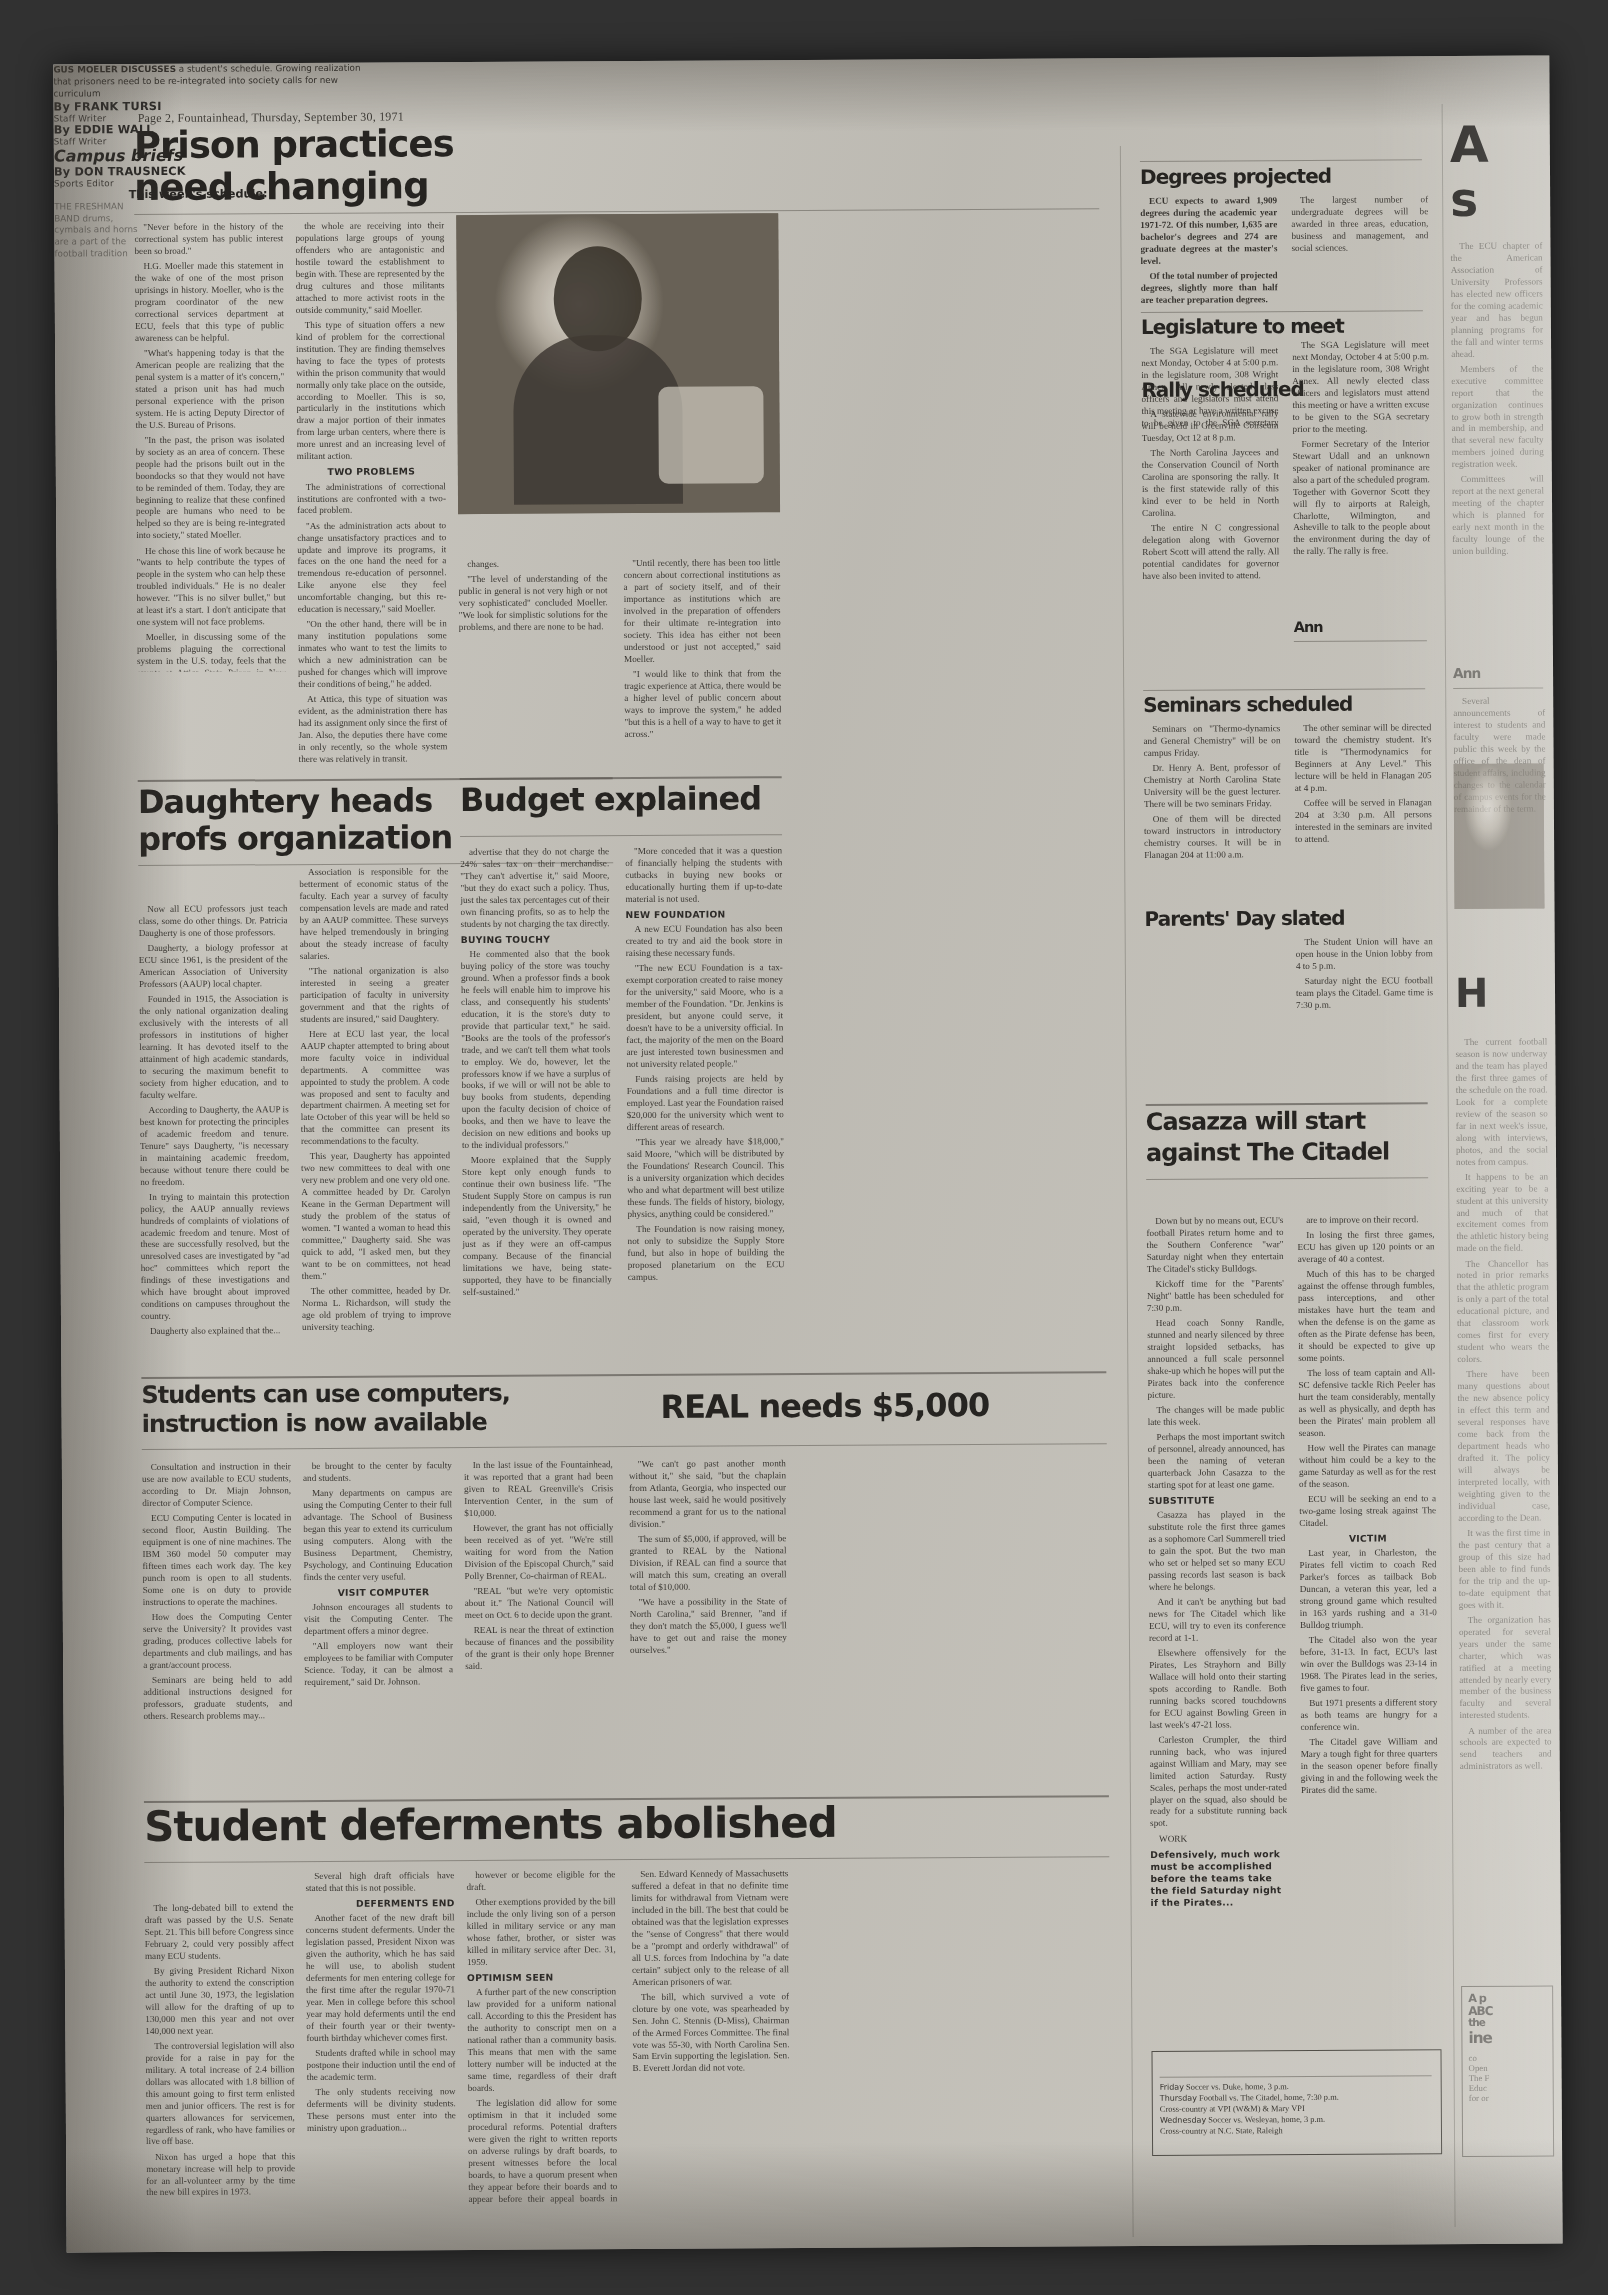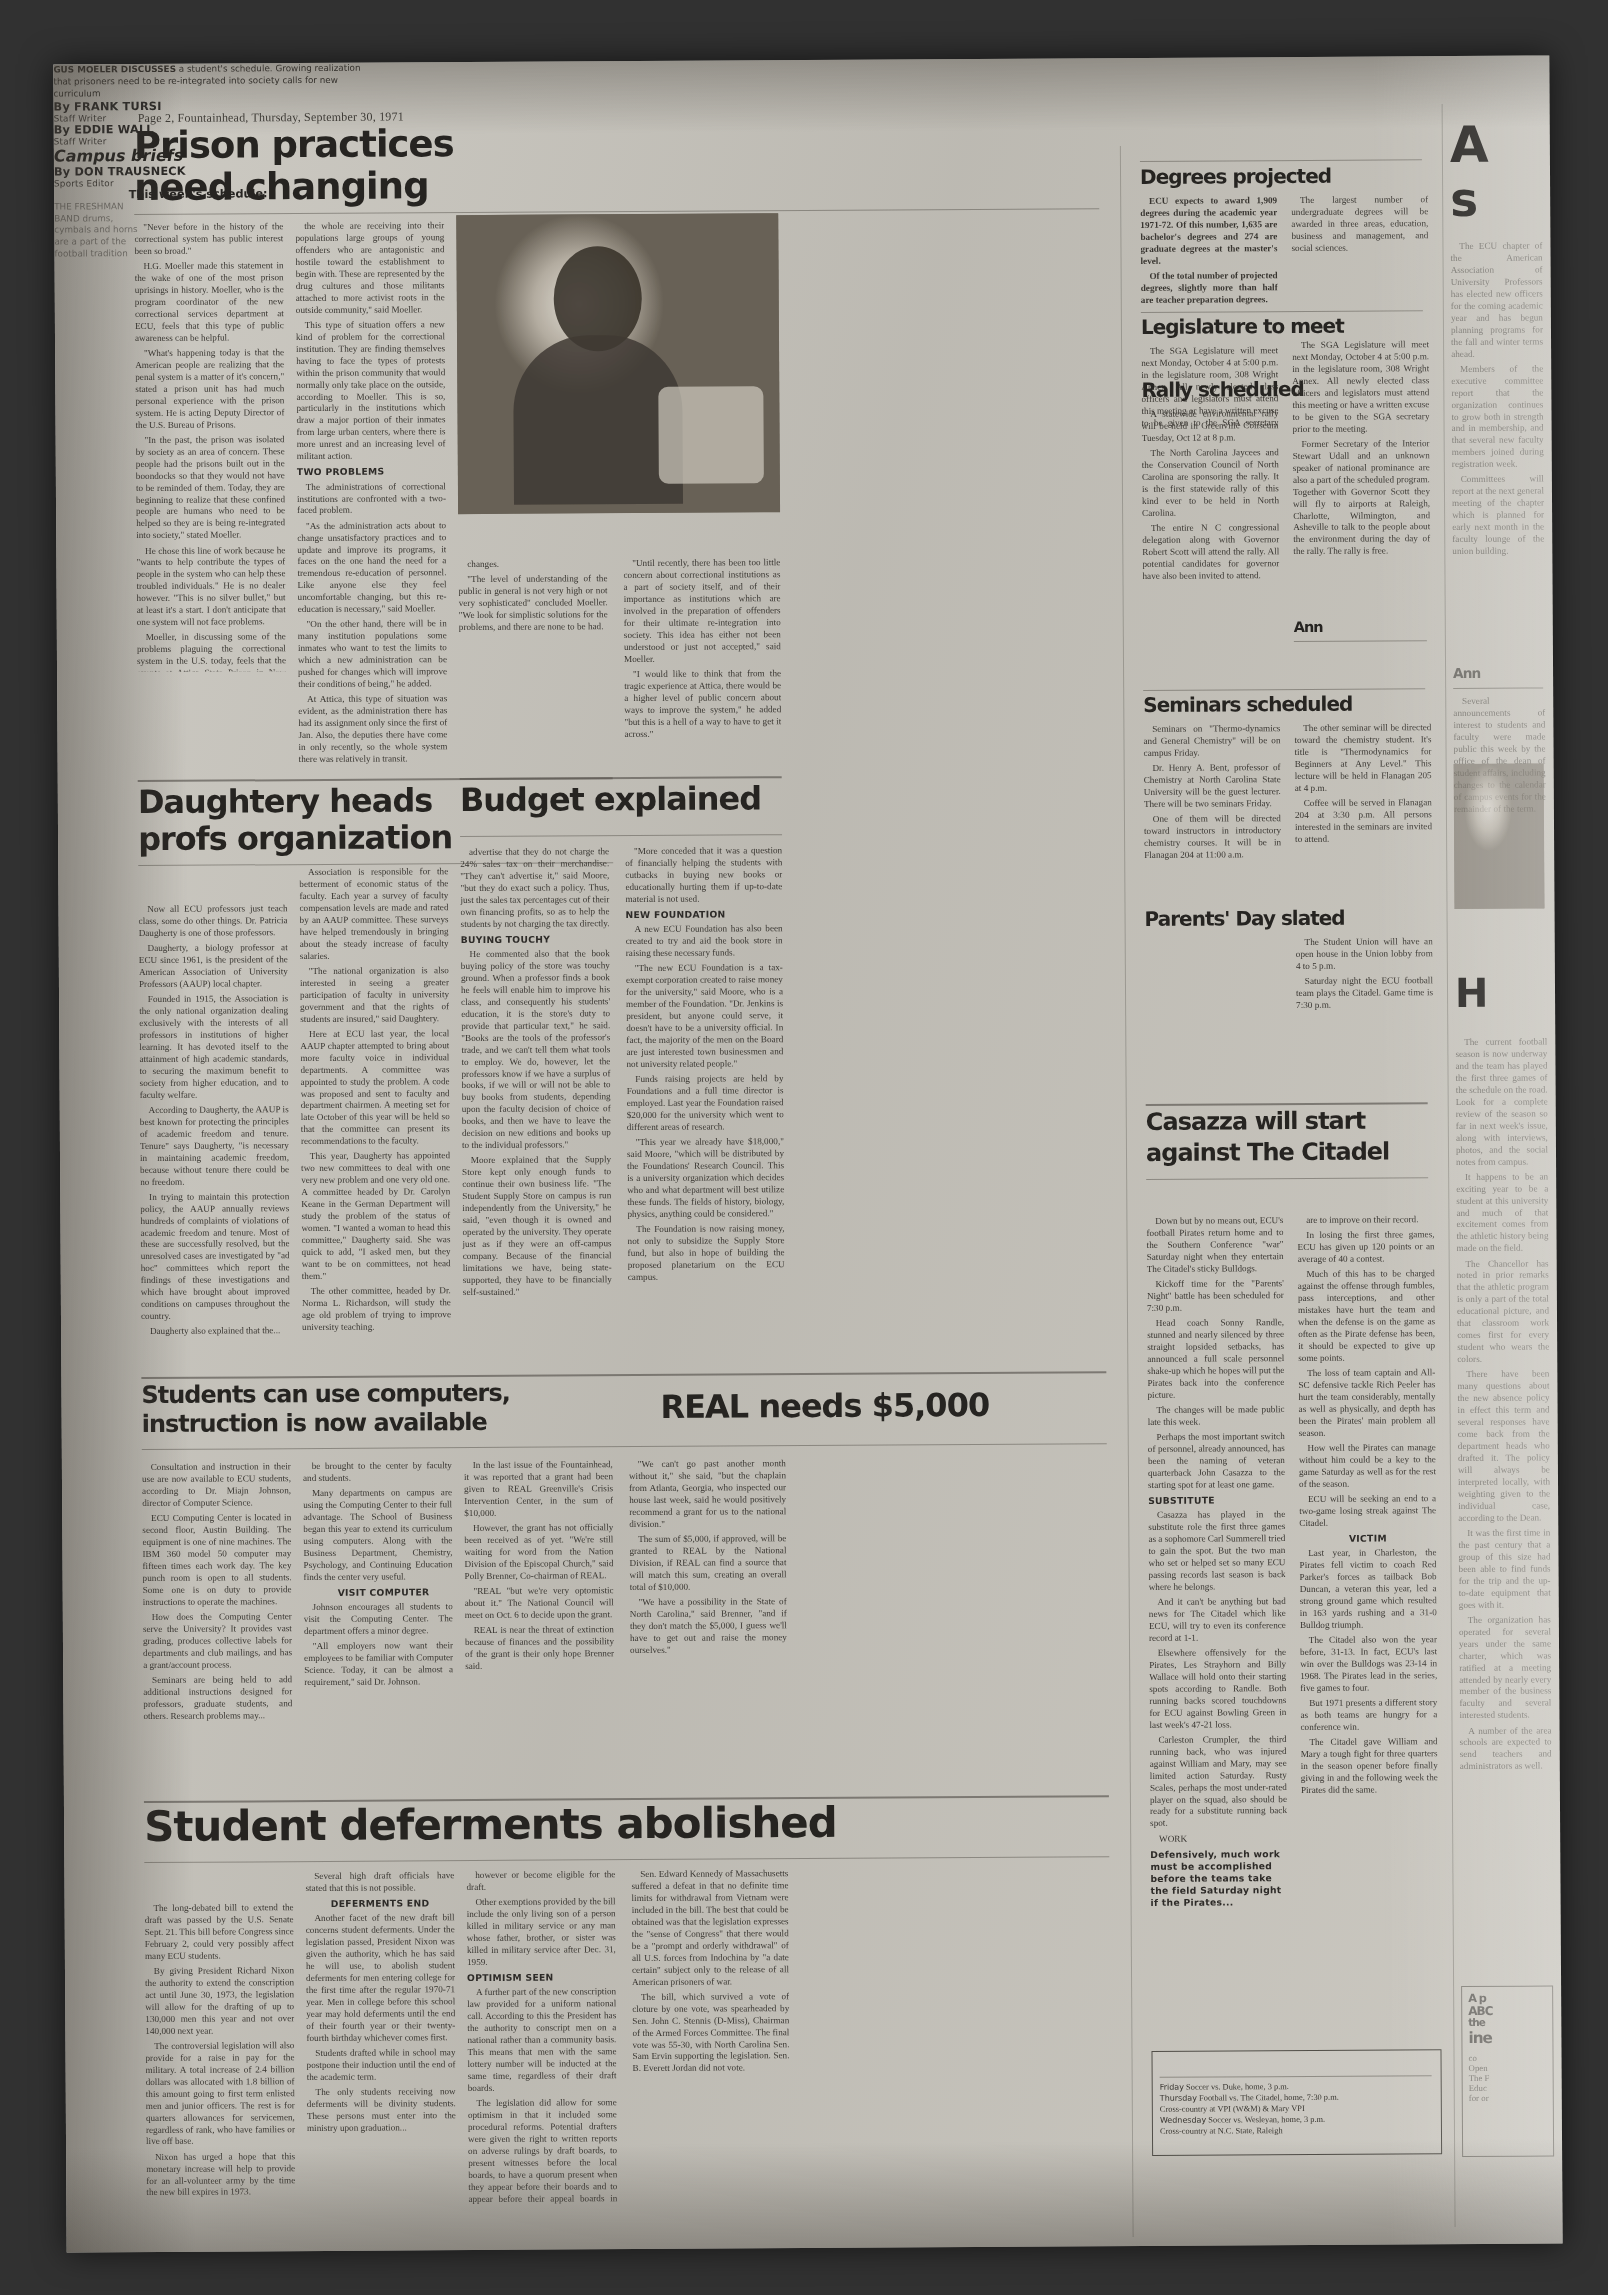--- a/index.html
+++ b/index.html
@@ -218,21 +218,21 @@
       <p>"What's happening today is that the American people are realizing that the penal system is a matter of it's concern," stated a prison unit has had much personal experience with the prison system. He is acting Deputy Director of the U.S. Bureau of Prisons.</p>
       <p>"In the past, the prison was isolated by society as an area of concern. These people had the prisons built out in the boondocks so that they would not have to be reminded of them. Today, they are beginning to realize that these confined people are humans who need to be helped so they are is being re-integrated into society," stated Moeller.</p>
       <p>He chose this line of work because he "wants to help contribute the types of people in the system who can help these troubled individuals." He is no dealer however. "This is no silver bullet," but at least it's a start. I don't anticipate that one system will not face problems.</p>
       <p>Moeller, in discussing some of the problems plaguing the correctional system in the U.S. today, feels that the events at Attica State Prison in New York was probably proceed by some of the same ones he mentions.</p>
 
     </div>
 
     <div class="col body" style="left:241px; top:158px; width:149px; height:547px; overflow:hidden;">
       <p class="first">the whole are receiving into their populations large groups of young offenders who are antagonistic and hostile toward the establishment to begin with. These are represented by the drug cultures and those militants attached to more activist roots in the outside community," said Moeller.</p>
       <p>This type of situation offers a new kind of problem for the correctional institution. They are finding themselves having to face the types of protests within the prison community that would normally only take place on the outside, according to Moeller. This is so, particularly in the institutions which draw a major portion of their inmates from large urban centers, where there is more unrest and an increasing level of militant action.</p>
-      <p class="subhead" style="text-align:left;text-indent:0;">TWO PROBLEMS</p>
+      <p class="subhead" style="text-align:center;text-indent:0;">TWO PROBLEMS</p>
       <p>The administrations of correctional institutions are confronted with a two-faced problem.</p>
       <p>"As the administration acts about to change unsatisfactory practices and to update and improve its programs, it faces on the one hand the need for a tremendous re-education of personnel. Like anyone else they feel uncomfortable changing, but this re-education is necessary," said Moeller.</p>
       <p>"On the other hand, there will be in many institution populations some inmates who want to test the limits to which a new administration can be pushed for changes which will improve their conditions of being," he added.</p>
       <p>At Attica, this type of situation was evident, as the administration there has had its assignment only since the first of Jan. Also, the deputies there have come in only recently, so the whole system there was relatively in transit.</p>
       <p>The personnel problem is also great. "Personnel of most prisons tend to be drawn exclusively from the area in which the institution itself is located. These people, if from a rural area, have a real difficulty understanding the needs of the offender coming from the city, and vice versa," says Moeller.</p>
 
     </div>
 
     <div class="photo" style="left:402px; top:153px; width:322px; height:299px;">
       <div class="ph-img">
@@ -340,21 +340,21 @@
     <div class="bytitle" style="left:129px; top:1823px;">Staff Writer</div>
 
     <div class="col body" style="left:80px; top:1839px; width:149px; height:306px; overflow:hidden;">
       <p class="first">The long-debated bill to extend the draft was passed by the U.S. Senate Sept. 21. This bill before Congress since February 2, could very possibly affect many ECU students.</p>
       <p>By giving President Richard Nixon the authority to extend the conscription act until June 30, 1973, the legislation will allow for the drafting of up to 130,000 men this year and not over 140,000 next year.</p>
       <p>The controversial legislation will also provide for a raise in pay for the military. A total increase of 2.4 billion dollars was allocated with 1.8 billion of this amount going to first term enlisted men and junior officers. The rest is for quarters allowances for servicemen, regardless of rank, who have families or live off base.</p>
       <p>Nixon has urged a hope that this monetary increase will help to provide for an all-volunteer army by the time the new bill expires in 1973.</p>
     </div>
     <div class="col body" style="left:241px; top:1808px; width:149px; height:338px; overflow:hidden;">
       <p class="first">Several high draft officials have stated that this is not possible.</p>
-      <p class="subhead" style="text-align:center;text-indent:0;">DEFERMENTS END</p>
+      <p class="subhead" style="text-align:right;text-indent:0;">DEFERMENTS END</p>
       <p>Another facet of the new draft bill concerns student deferments. Under the legislation passed, President Nixon was given the authority, which he has said he will use, to abolish student deferments for men entering college for the first time after the regular 1970-71 year. Men in college before this school year may hold deferments until the end of their fourth year or their twenty-fourth birthday whichever comes first.</p>
       <p>Students drafted while in school may postpone their induction until the end of the academic term.</p>
       <p>The only students receiving now deferments will be divinity students. These persons must enter into the ministry upon graduation...</p>
     </div>
     <div class="col body" style="left:402px; top:1808px; width:149px; height:338px; overflow:hidden;">
       <p class="first">however or become eligible for the draft.</p>
       <p>Other exemptions provided by the bill include the only living son of a person killed in military service or any man whose father, brother, or sister was killed in military service after Dec. 31, 1959.</p>
       <p class="subhead" style="text-align:left;text-indent:0;">OPTIMISM SEEN</p>
       <p>A further part of the new conscription law provided for a uniform national call. According to this the President has the authority to conscript men on a national rather than a community basis. This means that men with the same lottery number will be inducted at the same time, regardless of their draft boards.</p>
       <p>The legislation did allow for some optimism in that it included some procedural reforms. Potential drafters were given the right to written reports on adverse rulings by draft boards, to present witnesses before the local boards, to have a quorum present when they appear before their boards and to appear before their appeal boards in person.</p>

